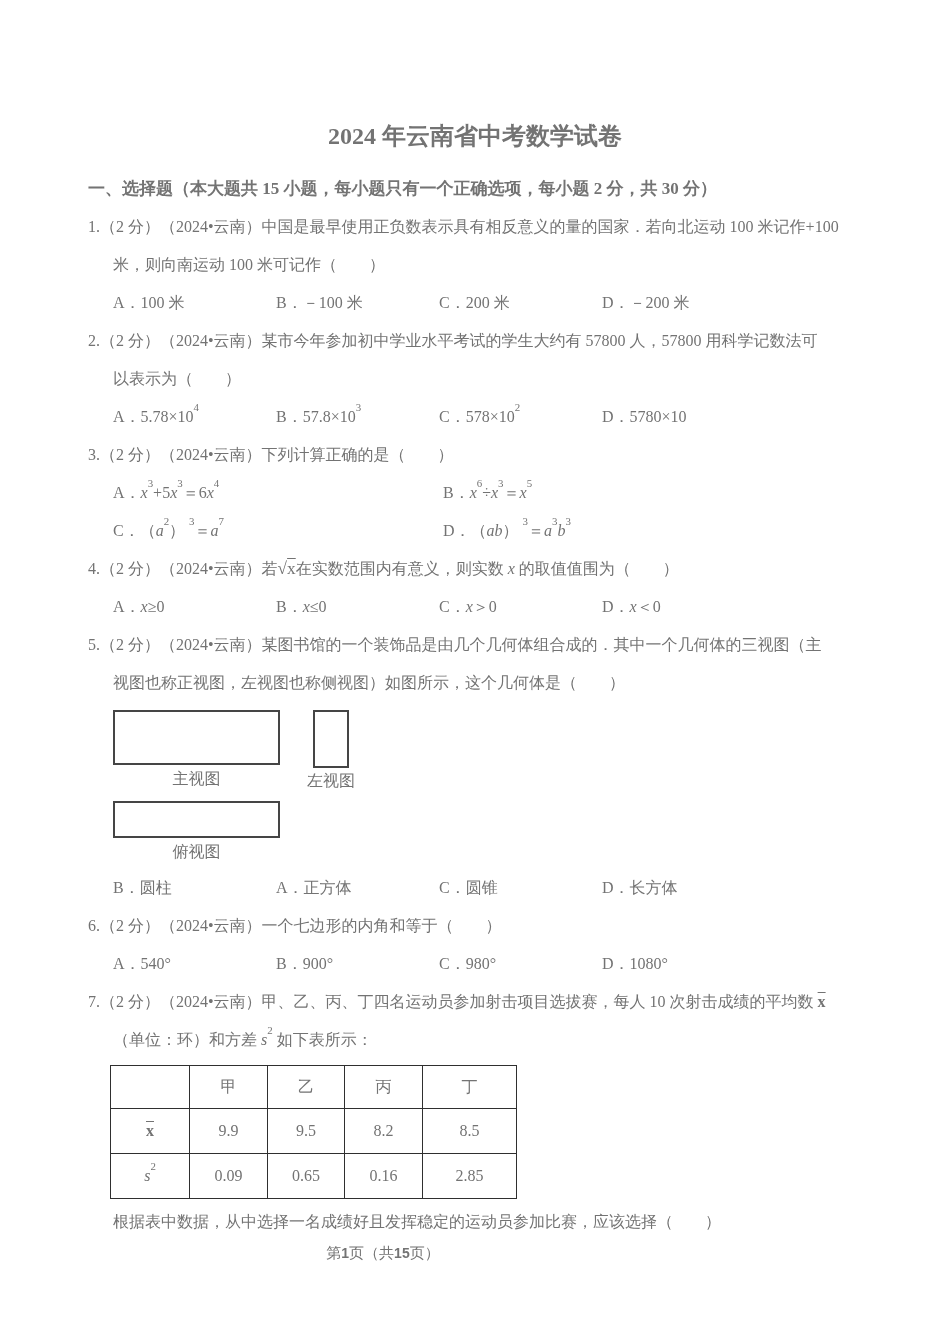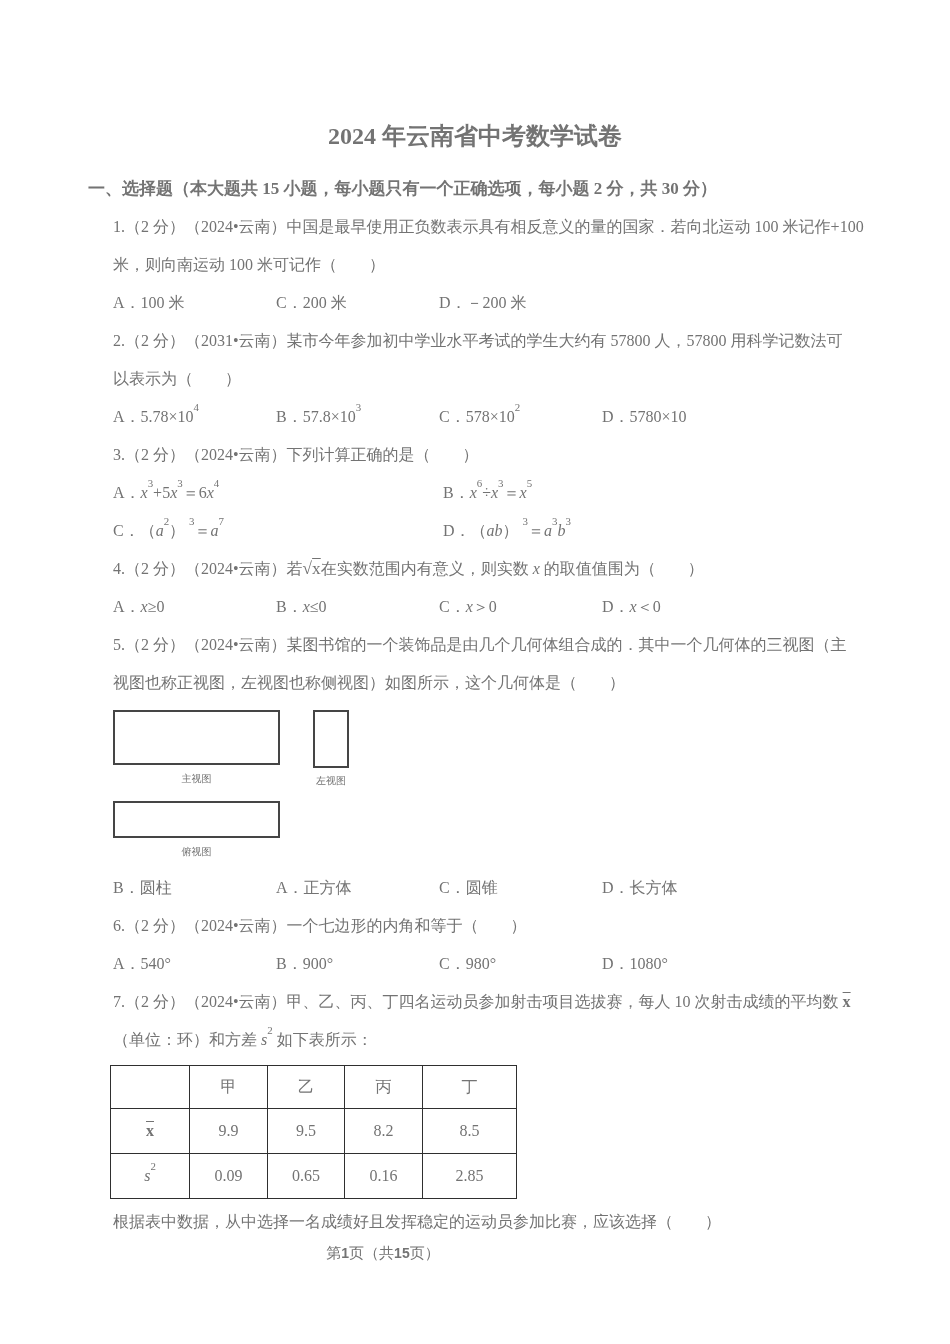--- a/index.html
+++ b/index.html
@@ -24,35 +24,35 @@
     margin-left: -16px;
     white-space: nowrap;
   }
   .section-heading {
     font-weight: 700;
     font-size: 17px;
     line-height: 38px;
     margin-top: 16px;
     white-space: nowrap;
   }
-  .line { line-height: 38px; white-space: nowrap; margin-left: 25px; }
+  .line { line-height: 38px; white-space: nowrap; }
   .indent { margin-left: 25px; }
   .options { display: flex; margin-left: 25px; line-height: 38px; white-space: nowrap; }
   .opt { width: 163px; flex: 0 0 auto; }
   .opt.last { width: auto; }
   .opt-wide { width: 330px; flex: 0 0 auto; }
   sup { font-size: 68%; line-height: 0; position: relative; top: -0.45em; }
   .ol { text-decoration: overline; }
   .xbar { font-weight: 700; }
   .sqrt { font-size: 1.08em; }
   i { font-style: italic; }
 
   .figure { position: relative; height: 165px; margin-top: 2px; }
   .rect { position: absolute; border: 2px solid #454545; background: #fff; }
-  .fig-label { position: absolute; text-align: center; font-size: 10px; line-height: 22px; }
+  .fig-label { position: absolute; text-align: center; font-size: 16px; line-height: 22px; }
 
   .q7-table { border-collapse: collapse; margin: 6px 0 0 22px; }
   .q7-table td {
     border: 1px solid #2f2f2f;
     text-align: center;
     vertical-align: middle;
     padding: 0;
     font-size: 16px;
   }
   .q7-table tr.head td { height: 43px; }
@@ -76,27 +76,28 @@
 
   <div class="doc-title">2024 年云南省中考数学试卷</div>
 
   <div class="section-heading">一、选择题（本大题共 15 小题，每小题只有一个正确选项，每小题 2 分，共 30 分）</div>
 
   <section>
     <div class="line">1.（2 分）（2024•云南）中国是最早使用正负数表示具有相反意义的量的国家．若向北运动 100 米记作+100</div>
     <div class="line indent">米，则向南运动 100 米可记作（　　）</div>
     <div class="options">
       <span class="opt">A．100 米</span>
+      <span class="opt">B．－100 米</span>
       <span class="opt">C．200 米</span>
       <span class="opt last">D．－200 米</span>
     </div>
   </section>
 
   <section>
-    <div class="line">2.（2 分）（2031•云南）某市今年参加初中学业水平考试的学生大约有 57800 人，57800 用科学记数法可</div>
+    <div class="line">2.（2 分）（2024•云南）某市今年参加初中学业水平考试的学生大约有 57800 人，57800 用科学记数法可</div>
     <div class="line indent">以表示为（　　）</div>
     <div class="options">
       <span class="opt">A．5.78×10<sup>4</sup></span>
       <span class="opt">B．57.8×10<sup>3</sup></span>
       <span class="opt">C．578×10<sup>2</sup></span>
       <span class="opt last">D．5780×10</span>
     </div>
   </section>
 
   <section>

